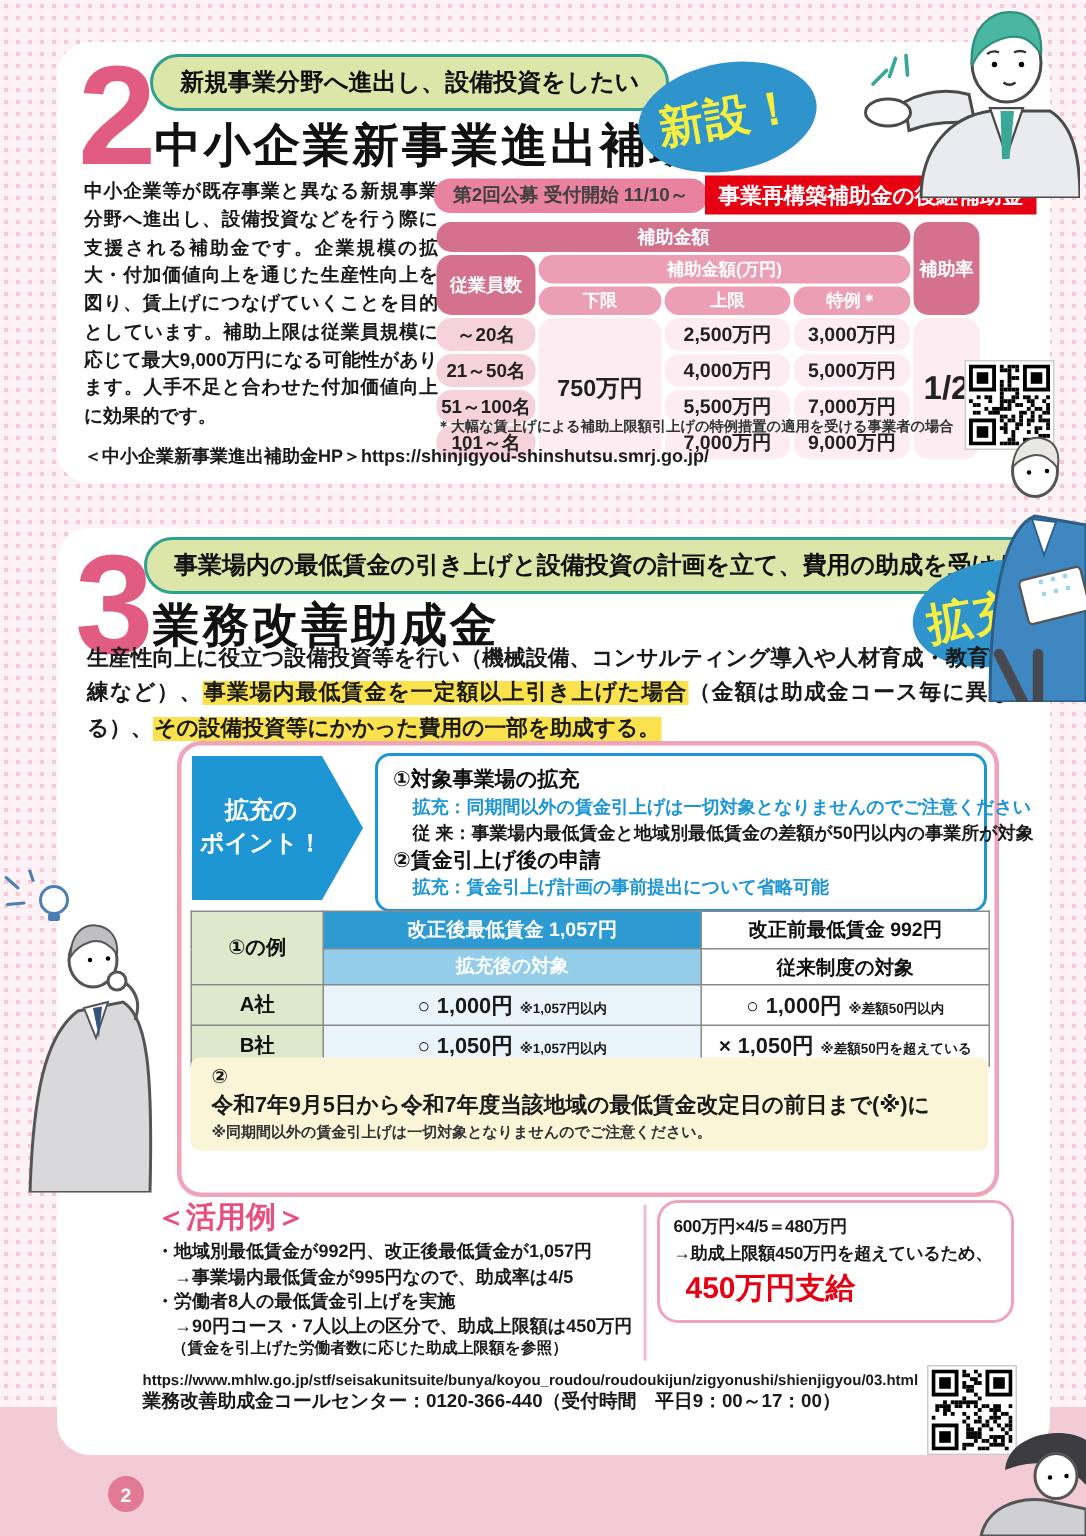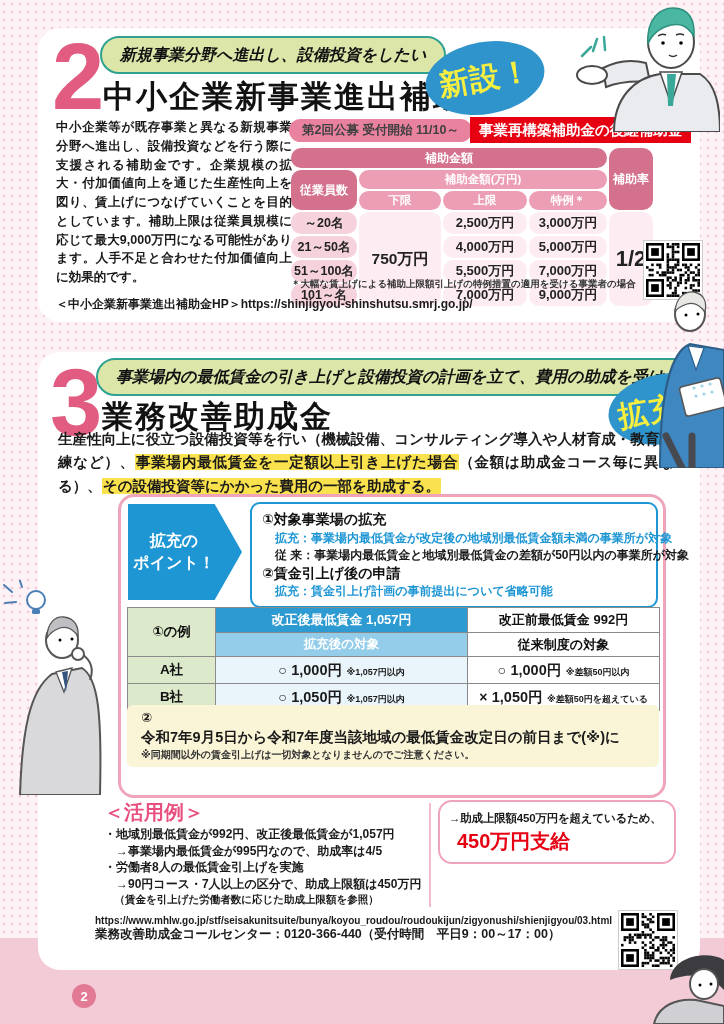--- a/index.html
+++ b/index.html
@@ -12,21 +12,21 @@
   }
   .abs{position:absolute;}
   .band-bottom{left:0;top:938px;width:724px;height:86px;background:var(--band,#f3cbd7);}
   .card{background:#fff;border-radius:22px;}
   .card1{left:38px;top:28px;width:662px;height:294px;}
   .card2{left:38px;top:352px;width:662px;height:618px;}
 
   .sec-num{color:var(--accentPink,#e25c82);font-weight:bold;font-size:94px;line-height:1;letter-spacing:-2px;}
   .pill-green{background:var(--pillGreen,#dce6a8);border:2.5px solid var(--pillGreenBorder,#2fa191);
     border-radius:20px;height:34px;display:flex;align-items:center;padding:0 18px;
-    font-weight:bold;font-size:16px;color:#111;white-space:nowrap;font-style:italic;}
+    font-weight:bold;font-size:16px;color:#111;white-space:nowrap;}
   .sec-title{font-weight:900;font-size:31px;letter-spacing:2px;color:#111;white-space:nowrap;}
   .badge-blue{background:var(--badgeBlue,#2f93cc);border-radius:50%;display:flex;align-items:center;justify-content:center;
     color:var(--badgeYellow,#f7ef3f);font-weight:900;font-size:30px;transform:rotate(-10deg);letter-spacing:1px;}
 
   .desc2{width:236px;font-size:12.5px;line-height:1.5;font-weight:600;text-align:justify;}
   .hp-line{font-size:12px;font-weight:bold;white-space:nowrap;}
   .hp-line a{color:#1a1a1a;text-decoration:none;}
 
   .pill-pink{background:#e9829f;color:#404040;border-radius:13px;height:23px;display:flex;align-items:center;
     padding:0 13px;font-weight:bold;font-size:12.5px;white-space:nowrap;}
@@ -332,21 +332,21 @@
 
   <div class="abs desc3" style="left:58px;top:428px;">
     <span>生産性向上に役立つ設備投資等を行い（機械設備、コンサルティング導入や人材育成・教育訓練など）、</span><span class="hl">事業場内最低賃金を一定額以上引き上げた場合</span><span>（金額は助成金コース毎に異なる）、</span><span class="hl">その設備投資等にかかった費用の一部を助成する。</span>
   </div>
 
   <div class="abs points-frame"></div>
   <div class="abs points-arrow">拡充の
 ポイント！</div>
   <div class="abs points-box">
     <div class="pt-title">①対象事業場の拡充</div>
-    <div class="pt-sub pt-blue">拡充：事業場内最低賃金が改定後の地域別最低賃金額未満の事業所が対象</div>
+    <div class="pt-sub pt-blue">拡充：同期間以外の賃金引上げは一切対象となりませんのでご注意ください</div>
     <div class="pt-sub">従 来：事業場内最低賃金と地域別最低賃金の差額が50円以内の事業所が対象</div>
     <div class="pt-title">②賃金引上げ後の申請</div>
     <div class="pt-sub pt-blue">拡充：賃金引上げ計画の事前提出について省略可能</div>
   </div>
 
   <table class="abs t2" style="left:127px;top:607px;">
     <colgroup>
         <col style="width:88px">
         <col style="width:252px">
         <col style="width:192px">
@@ -401,20 +401,21 @@
     <div class="usage-line">・地域別最低賃金が992円、改正後最低賃金が1,057円</div>
     <div class="usage-line">　→事業場内最低賃金が995円なので、助成率は4/5</div>
     <div class="usage-line">・労働者8人の最低賃金引上げを実施</div>
     <div class="usage-line">　→90円コース・7人以上の区分で、助成上限額は450万円</div>
     <div class="usage-line">　（賃金を引上げた労働者数に応じた助成上限額を参照）</div>
   </div>
 
   <div class="abs vdiv"></div>
 
   <div class="abs calc-box">
+    <div class="calc-line">600万円×4/5＝480万円</div>
     <div class="calc-line">→助成上限額450万円を超えているため、</div>
     <div class="calc-em">450万円支給</div>
   </div>
 
   <div class="abs" style="left:95px;top:915px;">
     <div class="hp3-url"><a href="#">https://www.mhlw.go.jp/stf/seisakunitsuite/bunya/koyou_roudou/roudoukijun/zigyonushi/shienjigyou/03.html</a></div>
     <div class="hp3-call">業務改善助成金コールセンター：0120-366-440（受付時間　平日9：00～17：00）</div>
   </div>
 
   <div class="abs qr" style="left:618px;top:910px;"><svg width="54" height="54" viewBox="0 0 21 21" xmlns="http://www.w3.org/2000/svg">

